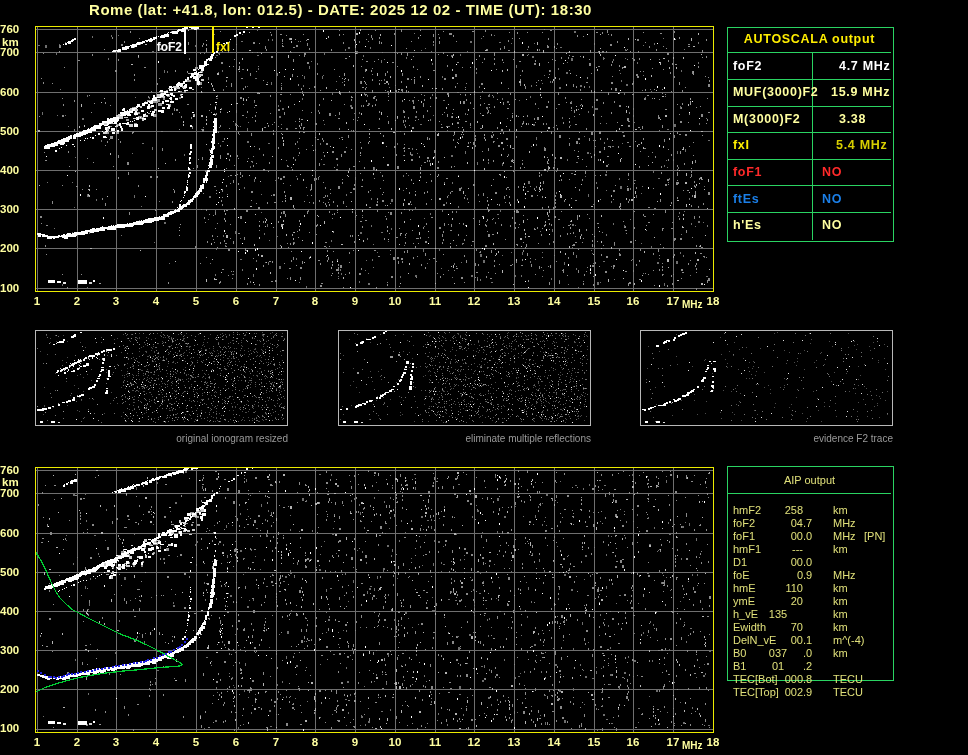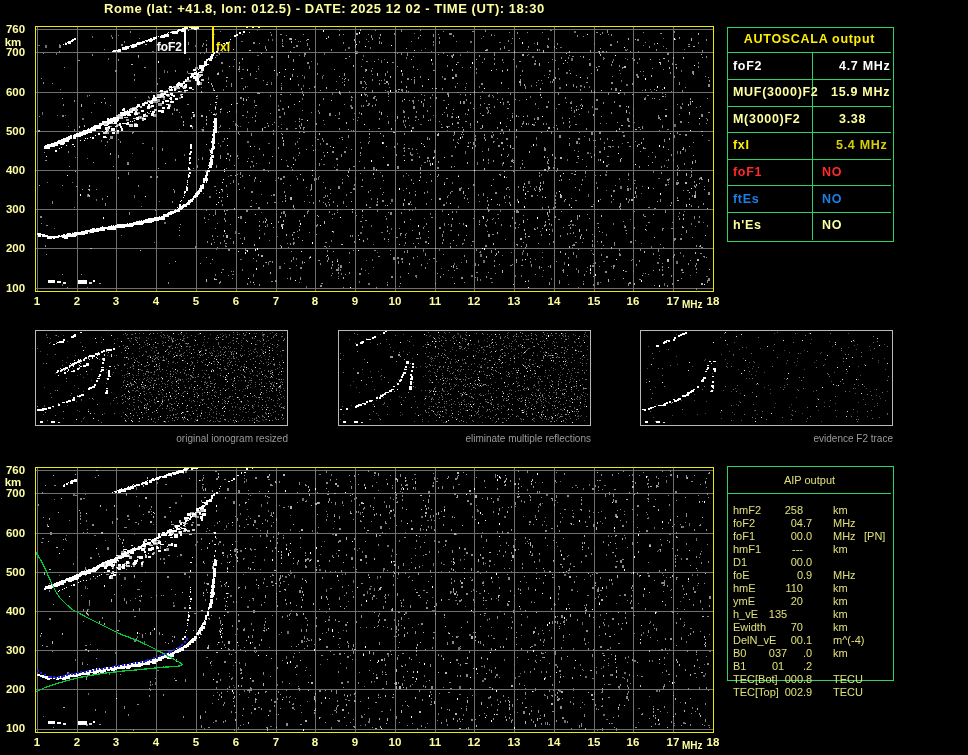--- a/index.html
+++ b/index.html
@@ -1,21 +1,21 @@
 <!DOCTYPE html>
 <html><head><meta charset="utf-8"><style>
 html,body{margin:0;padding:0;background:#000;width:968px;height:755px;overflow:hidden}
 body{font-family:"Liberation Sans",sans-serif;position:relative;-webkit-font-smoothing:antialiased}
-.yl{position:absolute;left:0;width:31px;text-align:center;font-size:11.5px;font-weight:bold;color:#ffffa0;line-height:13px}
+.yl{position:absolute;left:0;width:31px;text-align:left;font-size:11.5px;font-weight:bold;color:#ffffa0;line-height:13px}
 .xl{position:absolute;width:28px;text-align:center;font-size:11.5px;font-weight:bold;color:#ffffa0;line-height:13px}
 .mhz{position:absolute;font-size:10px;font-weight:bold;color:#ffffa0;line-height:11px}
 .tb{position:absolute;font-size:12.5px;font-weight:bold;line-height:13px;letter-spacing:0.7px}
 .ab{position:absolute;font-size:11px;color:#e0e07a;line-height:12px}
 .cap{position:absolute;top:433px;width:253px;text-align:right;font-size:10px;color:#9a9a9a}
-.title{position:absolute;left:104px;top:1px;font-size:13px;font-weight:bold;color:#ffffa0;letter-spacing:0.55px}
+.title{position:absolute;left:89px;top:1px;font-size:15px;font-weight:bold;color:#ffffa0;letter-spacing:0.55px}
 </style></head><body>
 <div class="title">Rome (lat: +41.8, lon: 012.5) - DATE: 2025 12 02 - TIME (UT): 18:30</div>
 <svg style="position:absolute;left:35px;top:26px" width="679" height="266" shape-rendering="crispEdges">
     <path stroke="#6f6f6f" d="M2.5 1V265"></path>
     <path stroke="#6f6f6f" d="M42.5 1V265"></path>
     <path stroke="#6f6f6f" d="M81.5 1V265"></path>
     <path stroke="#6f6f6f" d="M121.5 1V265"></path>
     <path stroke="#6f6f6f" d="M161.5 1V265"></path>
     <path stroke="#6f6f6f" d="M201.5 1V265"></path>
     <path stroke="#6f6f6f" d="M241.5 1V265"></path>

